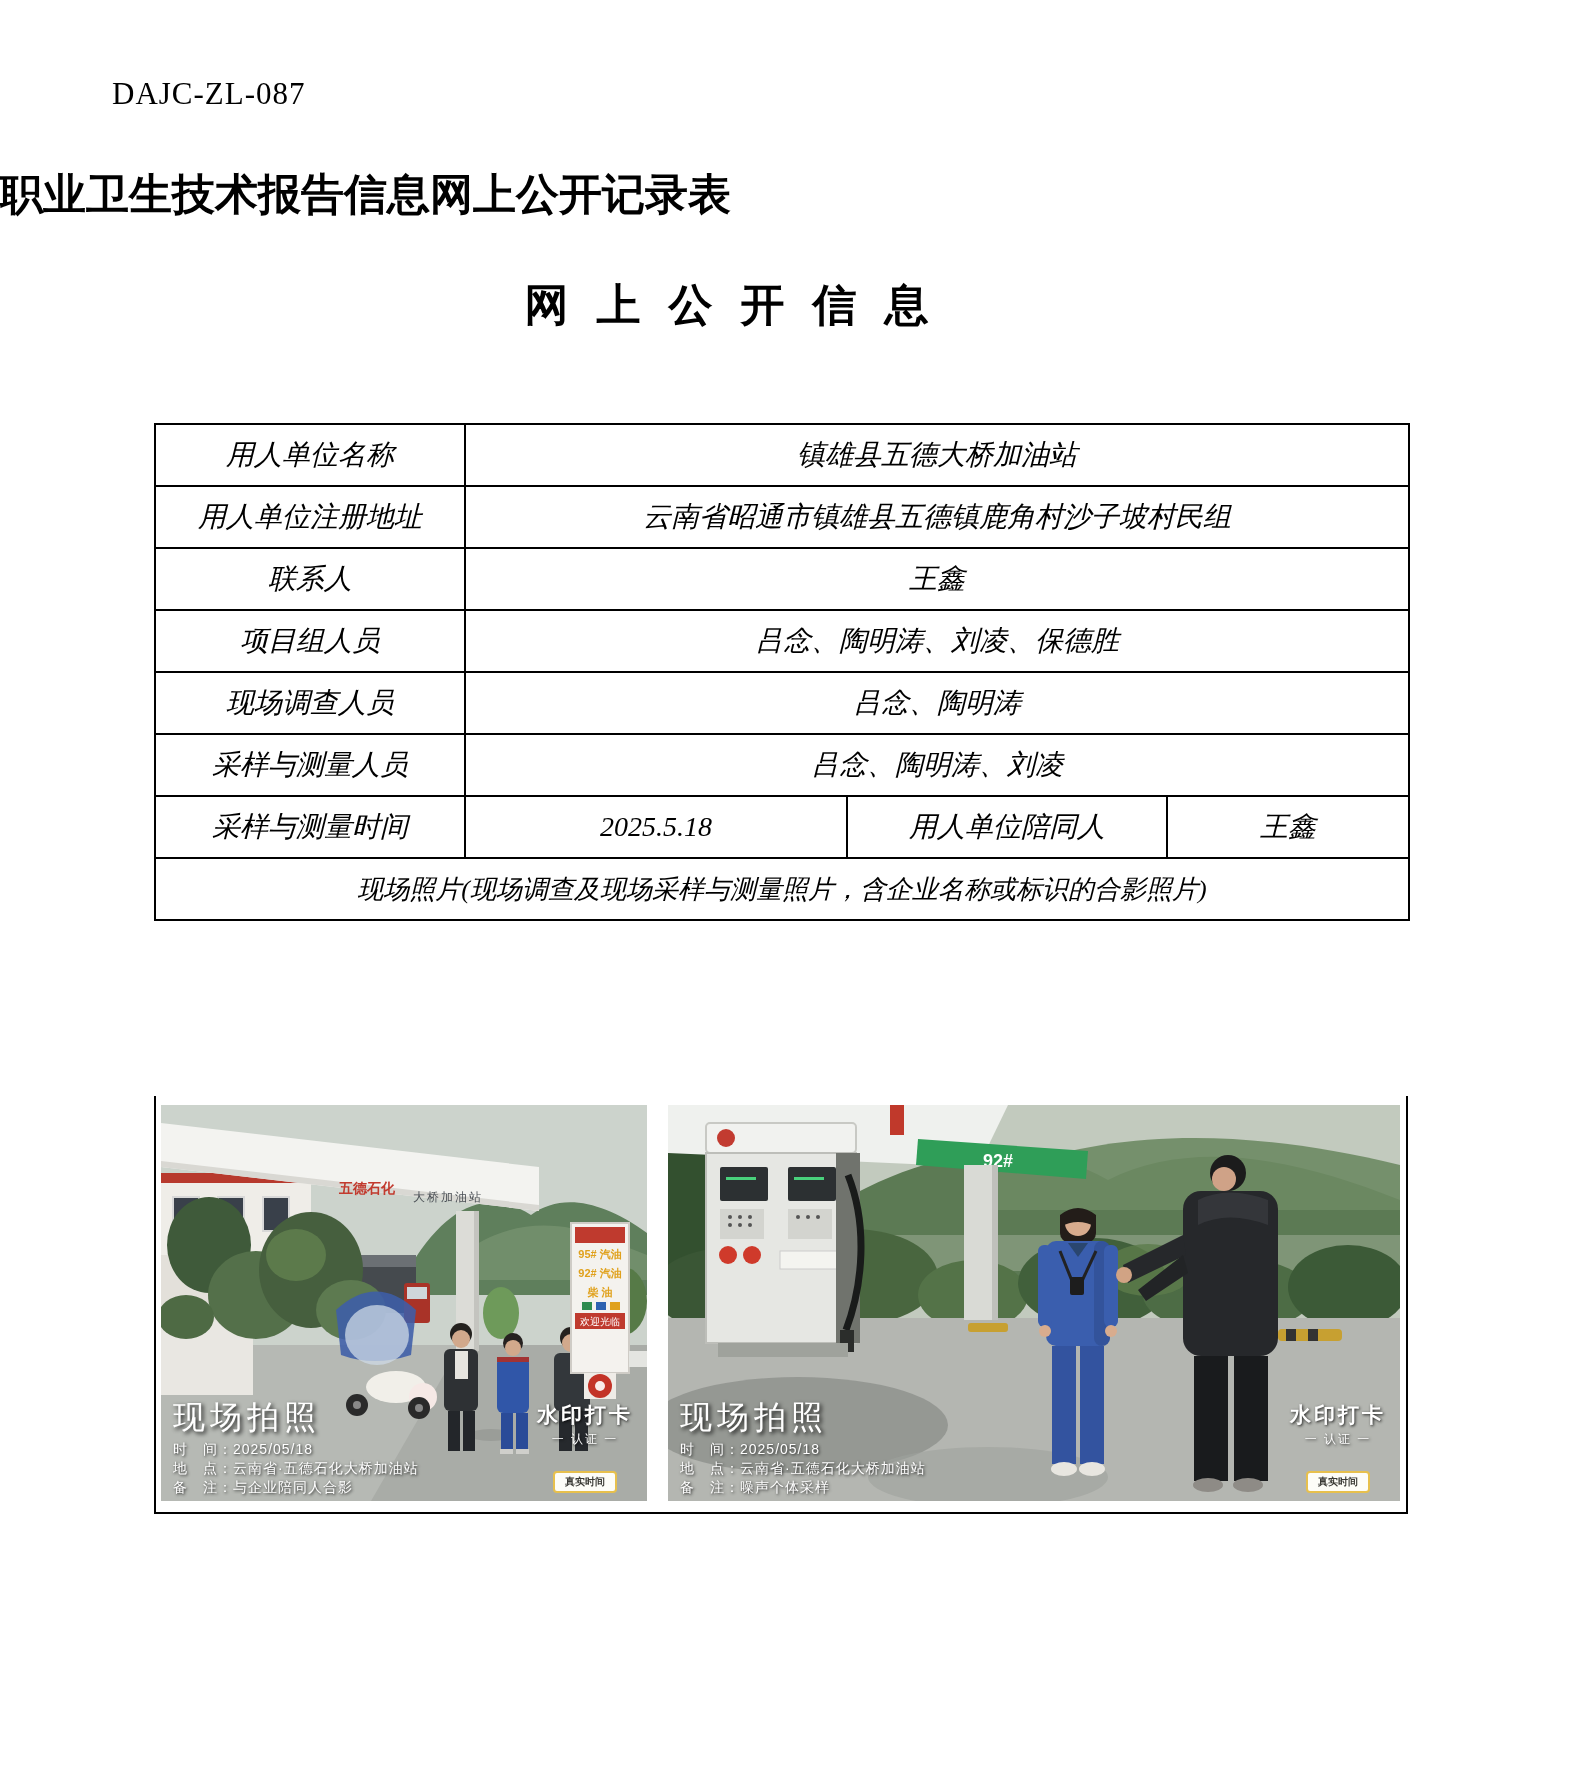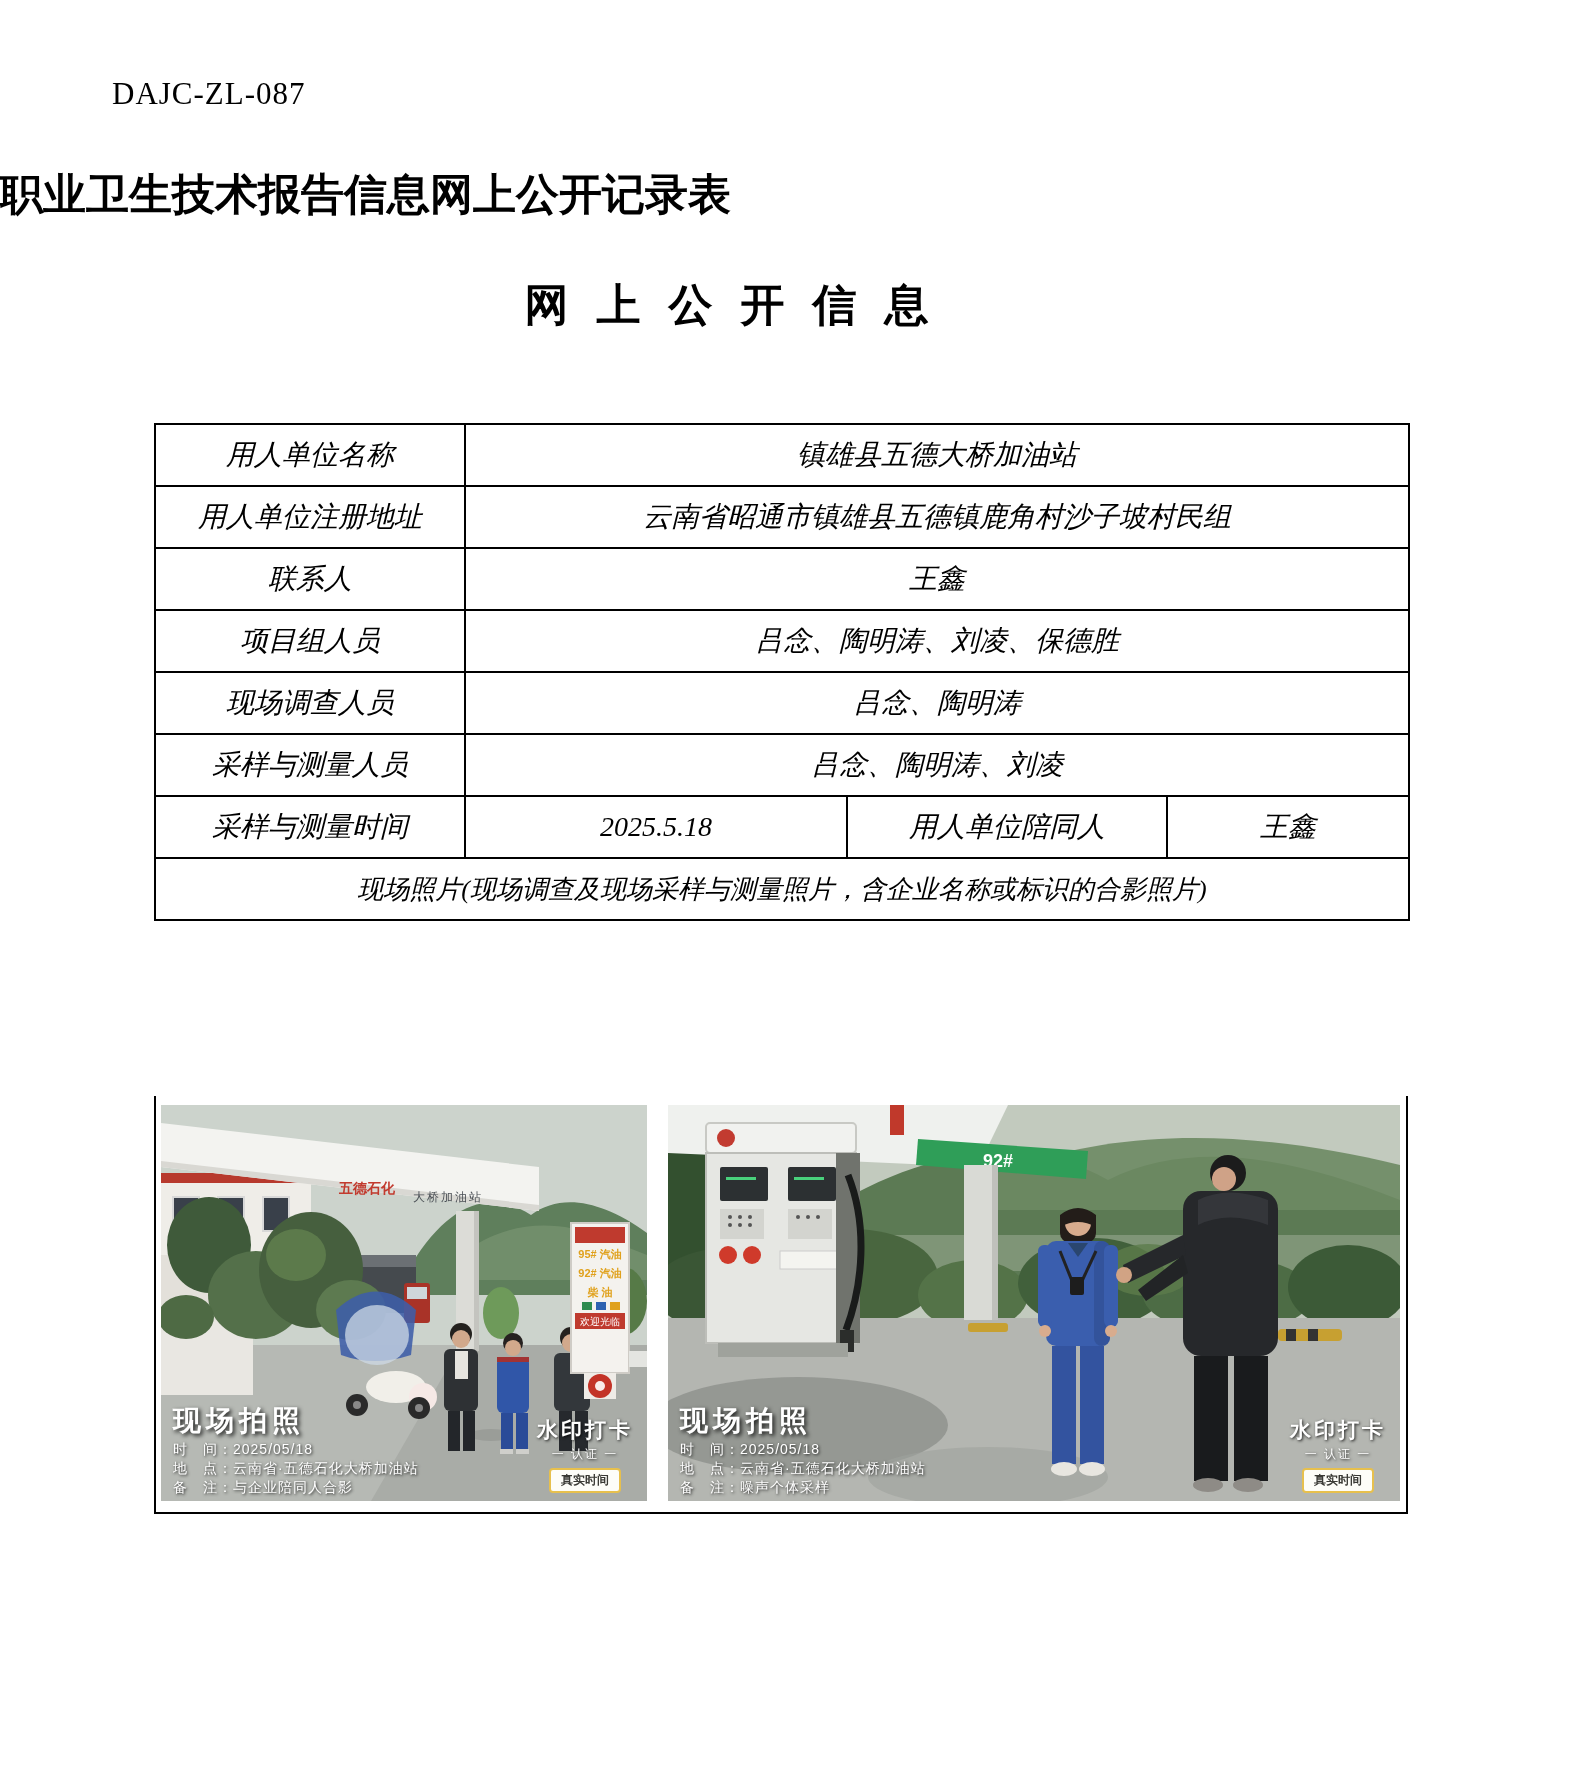--- a/index.html
+++ b/index.html
@@ -27,31 +27,31 @@
               border-left:2px solid #000;border-right:2px solid #000;border-bottom:2px solid #000;
               box-sizing:border-box;background:#fff;}
   .photo{position:absolute;top:9px;height:396px;overflow:hidden;background:#a8aca6;}
   .photo.left{left:5px;width:486px;}
   .photo.right{left:512px;width:732px;}
   .photo svg{display:block;width:100%;height:100%;}
 
   .wm{position:absolute;left:12px;bottom:4px;color:#fff;
       font-family:"Liberation Sans","DejaVu Sans",sans-serif;
       text-shadow:1px 1px 3px rgba(0,0,0,.85);}
-  .wm-title{font-size:28px;font-weight:700;letter-spacing:5px;
+  .wm-title{font-size:32px;font-weight:400;letter-spacing:5px;
             text-shadow:2px 2px 4px rgba(0,0,0,.9);}
   .wm-line{font-size:14px;line-height:19px;letter-spacing:1px;}
 
   .stamp{position:absolute;right:14px;bottom:8px;text-align:center;color:#fff;
          font-family:"Liberation Sans","DejaVu Sans",sans-serif;
          text-shadow:1px 1px 3px rgba(0,0,0,.85);}
   .stamp-title{font-size:21px;font-weight:700;letter-spacing:3px;}
   .stamp-sub{font-size:12px;margin-top:2px;letter-spacing:2px;}
-  .stamp-badge{display:inline-block;margin-top:5px;background:#fdfdf8;color:#3a3a35;
-               font-size:12px;font-weight:700;padding:2px 10px;border-radius:4px;
+  .stamp-badge{display:inline-block;margin-top:23px;background:#fdfdf8;color:#3a3a35;
+               font-size:10px;font-weight:700;padding:2px 10px;border-radius:4px;
                border:2px solid #e7c04d;text-shadow:none;}
 </style>
 </head>
 <body>
 
 <div class="page">
 
   <div class="code">DAJC-ZL-087</div>
   <div class="title">职业卫生技术报告信息网上公开记录表</div>
   <div class="subtitle">网上公开信息</div>

